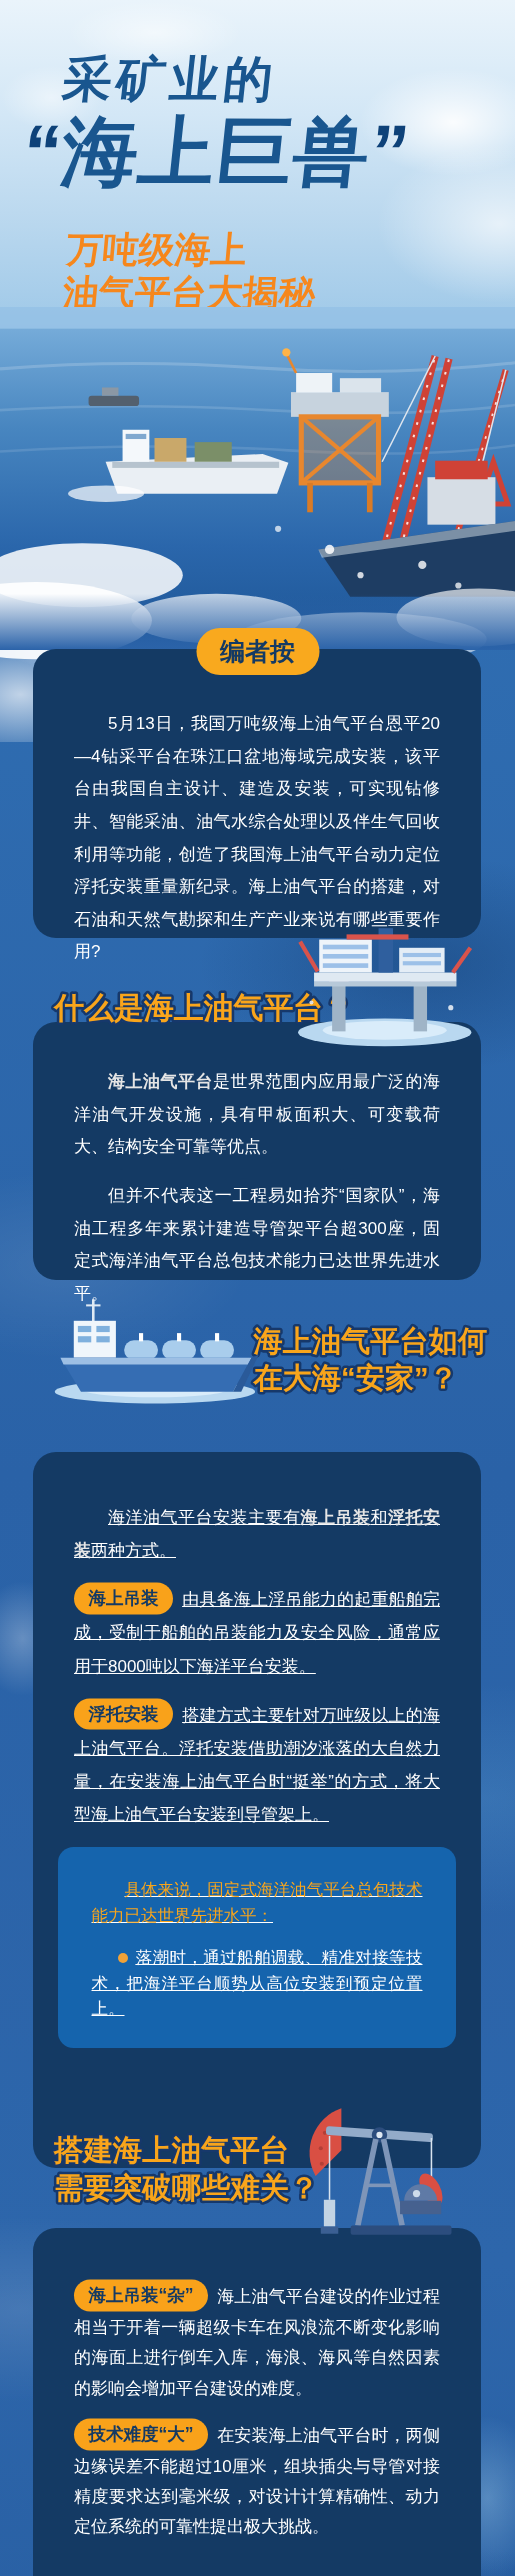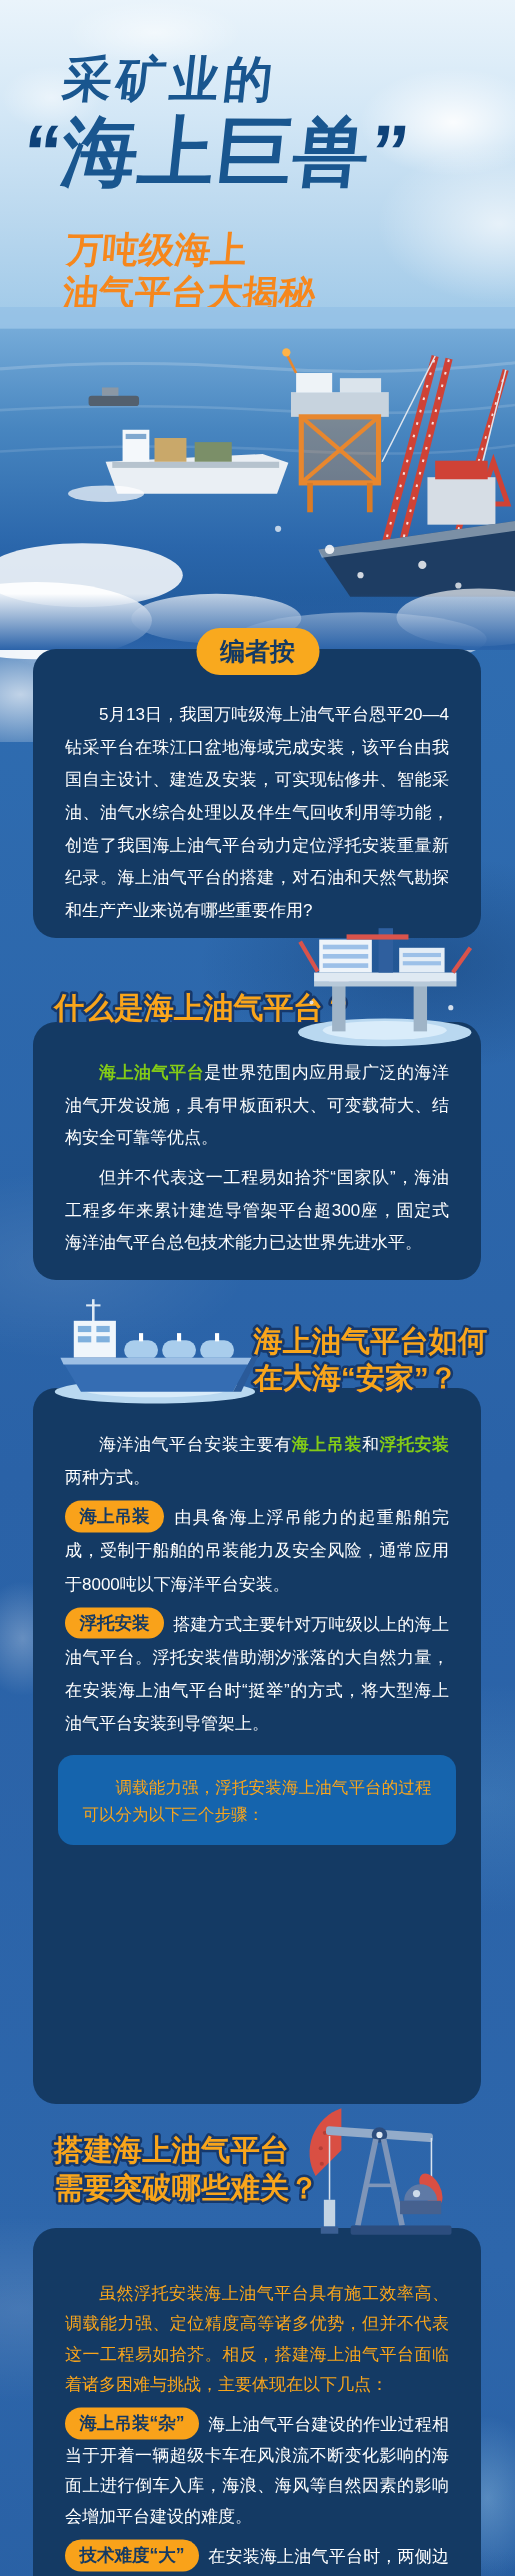--- a/index.html
+++ b/index.html
@@ -43,27 +43,27 @@
     color:#19568f; letter-spacing:4.6px; transform:skewX(-6deg); white-space:nowrap; }
   .t2 { position:absolute; left:23px; top:102px; font-size:76px; font-weight:900;
     color:#19568f; letter-spacing:1px; transform:skewX(-6deg); white-space:nowrap; }
   .t2 .q { color:#0e4279; }
   .sub { position:absolute; left:65px; top:228px; font-size:36px; font-weight:900;
     color:#f6871c; line-height:1.2; transform:skewX(-5deg); white-space:nowrap; }
 
   
   .card { position:absolute; left:33px; width:448px; background:#143a64; border-radius:23px;
     color:#fff; box-sizing:border-box; text-align:justify; z-index:2; }
-  .card p { margin:7px; }
+  .card p { margin:16px; }
   .indent { text-indent:2em; }
   .card-editor { top:649px; height:289px; padding:43px 25px 0; font-size:17px; line-height:1.92; }
   .card-s1 { top:1022px; height:258px; padding:28px 25px 0; font-size:17px; line-height:1.92; }
-  .card-s2 { top:1388px; height:716px; padding:33px 25px 8px; font-size:17px; line-height:1.95; }
+  .card-s2 { top:1452px; height:716px; padding:33px 25px 8px; font-size:17px; line-height:1.95;text-decoration:underline; }
   .card-s3 { top:2228px; height:572px; padding:44px 25px 0; font-size:17px; line-height:1.78; }
-  .hl { color:#84cc16; font-weight:bold; }
+  .hl { color:#e5e5e5; font-weight:bold; }
   .lead-orange { color:#f9a51b; }
   .item { margin-top:13.4px; }
   .card-s3 .item { margin-top:9.3px; }
   .pill { display:inline-block; background:#f9a21a; color:#143a64; font-weight:bold;
     font-size:17.5px; line-height:1; padding:7.2px 14.4px; border-radius:20.6px; margin-right:9.3px;
     transform:translateY(-1.5px); text-indent:0; }
   .inner { margin-top:14.4px; background:#1564ad; border-radius:15.5px; padding:12.4px 17.5px 10.3px;
     font-size:16.5px; }
   .inner .lead-orange { text-indent:2em; line-height:1.62; }
   .step { text-indent:1.6em; line-height:1.55; margin-top:3.1px; }
@@ -231,21 +231,22 @@
   </svg>
   <svg class="shead" style="left:253px;top:1319px;" width="247" height="82" viewBox="0 0 480 160">
     <text class="stroked" x="0" y="62" font-size="57">海上油气平台如何</text>
     <text class="stroked" x="0" y="134" font-size="57">在大海“安家”？</text>
   </svg>
   <section class="card card-s2">
     <p class="indent"><span>海洋油气平台安装主要有</span><span class="hl">海上吊装</span><span>和</span><span class="hl">浮托安装</span><span>两种方式。</span></p>
     <p class="item"><span class="pill">海上吊装</span><span>由具备海上浮吊能力的起重船舶完成，受制于船舶的吊装能力及安全风险，通常应用于8000吨以下海洋平台安装。</span></p>
     <p class="item"><span class="pill">浮托安装</span><span>搭建方式主要针对万吨级以上的海上油气平台。浮托安装借助潮汐涨落的大自然力量，在安装海上油气平台时“挺举”的方式，将大型海上油气平台安装到导管架上。</span></p>
     <div class="inner">
-      <p class="lead-orange">调载能力强，浮托安装海上油气平台的过程可以分为以下三个步骤：</p>
+      <p class="lead-orange">具体来说，固定式海洋油气平台总包技术能力已达世界先进水平：</p>
+      <p class="step"><span class="dot"></span><span>落潮时，通过船舶调载、精准对接等技术，把海洋平台顺势从高位安装到预定位置上。</span></p>
     </div>
   </section>
 
   <svg class="shead" style="left:54px;top:2127px;" width="289" height="88" viewBox="0 0 560 170">
     <text class="stroked" x="0" y="64" font-size="57">搭建海上油气平台</text>
     <text class="stroked" x="0" y="138" font-size="57">需要突破哪些难关？</text>
   </svg>
   <svg class="illus" style="left:301px;top:2103px;" width="160" height="140" viewBox="0 0 310 272">
     <path d="M78,10 A92,92 0 0 0 28,142 L78,92 Z" fill="#d94f43"></path>
     <circle cx="46" cy="58" r="4" fill="#b33f36"></circle>
@@ -261,20 +262,19 @@
     <ellipse cx="252" cy="168" rx="18" ry="34" fill="#d94f43" transform="rotate(-28 252 168)"></ellipse>
     <path d="M200,190 a32,32 0 0 1 64,0 Z" fill="#5f7aa6"></path>
     <rect x="192" y="190" width="80" height="26" fill="#46618f"></rect>
     <circle cx="224" cy="176" r="7" fill="#cfdcea"></circle>
     <line x1="55" y1="64" x2="55" y2="188" stroke="#d9e4ef" stroke-width="3"></line>
     <rect x="44" y="188" width="22" height="52" fill="#c3d4e4"></rect>
     <rect x="38" y="240" width="34" height="14" fill="#3b5f93"></rect>
     <rect x="96" y="238" width="196" height="18" rx="4" fill="#2c4d7e"></rect>
   </svg>
   <section class="card card-s3">
-    <p class="indent lead-orange">虽然浮托安装海上油气平台具有施工效率高、调载能力强、定位精度高等诸多优势，但并不代表这一工程易如拾芥。相反，搭建海上油气平台面临着诸多困难与挑战，主要体现在以下几点：</p>
     <p class="item"><span class="pill">海上吊装“杂”</span><span>海上油气平台建设的作业过程相当于开着一辆超级卡车在风浪流不断变化影响的海面上进行倒车入库，海浪、海风等自然因素的影响会增加平台建设的难度。</span></p>
     <p class="item"><span class="pill">技术难度“大”</span><span>在安装海上油气平台时，两侧边缘误差不能超过10厘米，组块插尖与导管对接精度要求达到毫米级，对设计计算精确性、动力定位系统的可靠性提出极大挑战。</span></p>
 
   </section>
 
 </div>
 
 
 </body></html>

